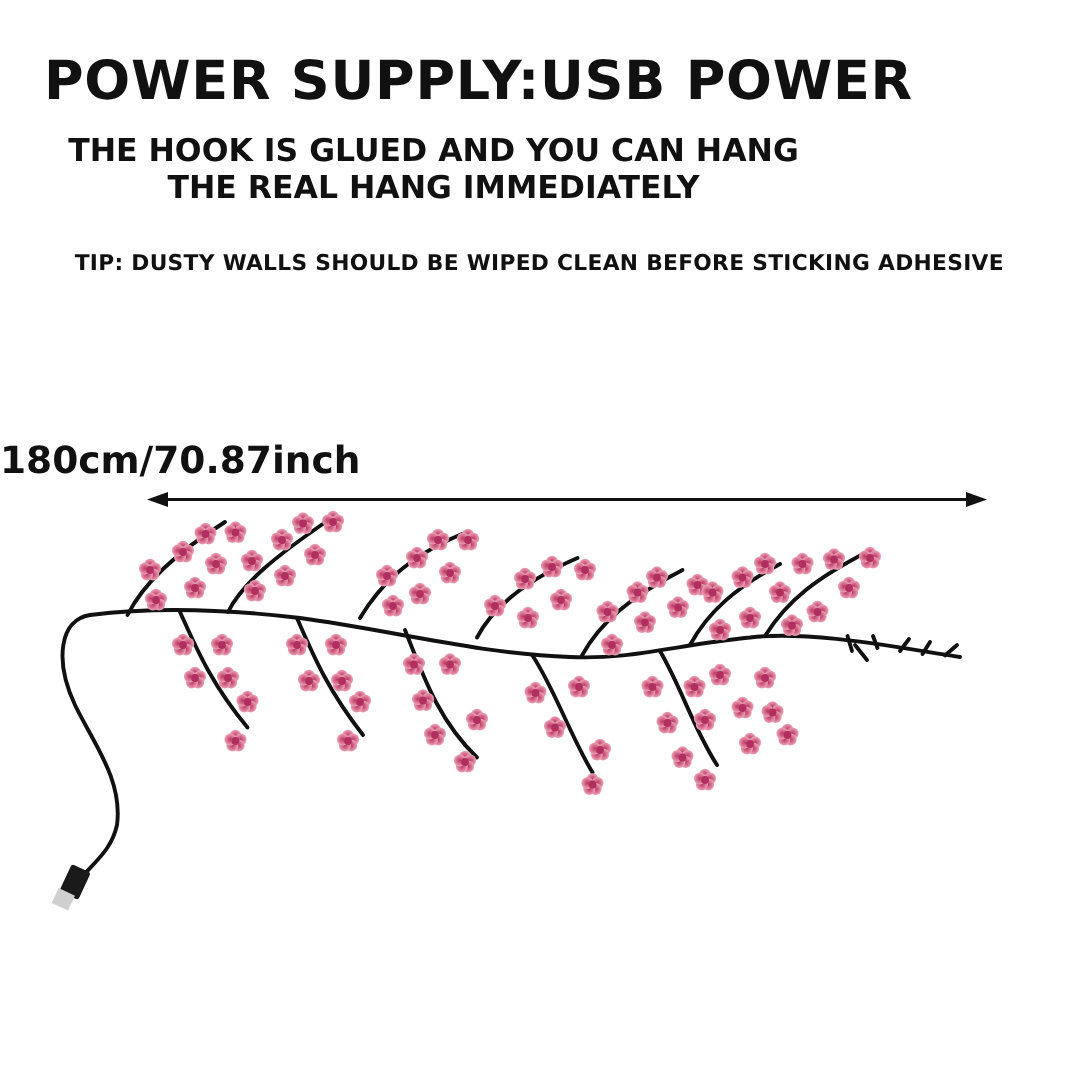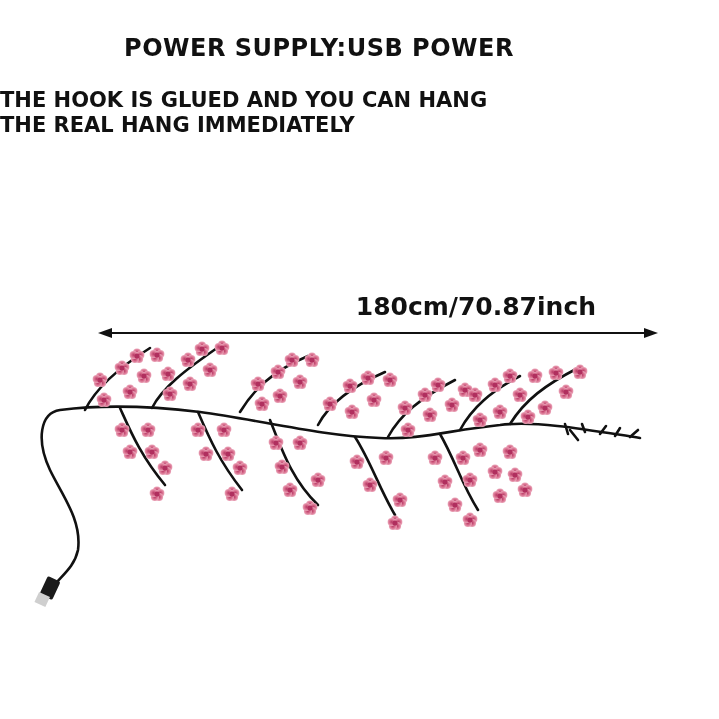--- a/index.html
+++ b/index.html
@@ -1,31 +1,32 @@
 <!DOCTYPE html>
 <html><head>
 <meta charset="utf-8">
 <style>
   html, body { margin:0; padding:0; background:#ffffff; }
   body { width:719px; height:719px; position:relative; overflow:hidden; font-family:"DejaVu Sans", sans-serif; color:#111; }
-  .title { position:absolute; top:34px; left:0; width:638px; text-align:center; font-size:24px; font-weight:bold; letter-spacing:0.5px; }
-  .subtitle { position:absolute; top:88px; left:0; width:578px; font-size:21px; font-weight:bold; line-height:25px; }
+  .title { position:absolute; top:34px; left:0; width:638px; text-align:center; font-size:36px; font-weight:bold; letter-spacing:0.5px; }
+  .subtitle { position:absolute; top:88px; left:0; width:578px; text-align:center; font-size:21px; font-weight:bold; line-height:25px; }
   .tip { position:absolute; top:166px; left:0; width:719px; text-align:center; font-size:14.5px; font-weight:bold; line-height:21px; letter-spacing:0.2px; }
-  .dim-label { position:absolute; top:292px; left:0; width:596px; text-align:right; font-size:25px; font-weight:bold; }
+  .dim-label { position:absolute; top:292px; left:0; width:596px; text-align:left; font-size:25px; font-weight:bold; }
   svg.art { position:absolute; left:0; top:0; }
 </style>
 </head>
 <body>
 
 <div class="title">POWER SUPPLY:USB POWER</div>
 <div class="subtitle">
   <div>THE HOOK IS GLUED AND YOU CAN HANG</div>
   <div>THE REAL HANG IMMEDIATELY</div>
 </div>
 <div class="tip">
+  <div>TIP: DUSTY WALLS SHOULD BE WIPED CLEAN BEFORE STICKING ADHESIVE</div>
 </div>
 <div class="dim-label">180cm/70.87inch</div>
 
 <svg class="art" width="719" height="719" viewBox="0 0 719 719">
   <defs>
     <radialGradient id="pet" cx="50%" cy="50%" r="50%">
       <stop offset="0%" stop-color="#b83a66"></stop>
       <stop offset="55%" stop-color="#d9708f"></stop>
       <stop offset="100%" stop-color="#eaa5b9"></stop>
     </radialGradient>

